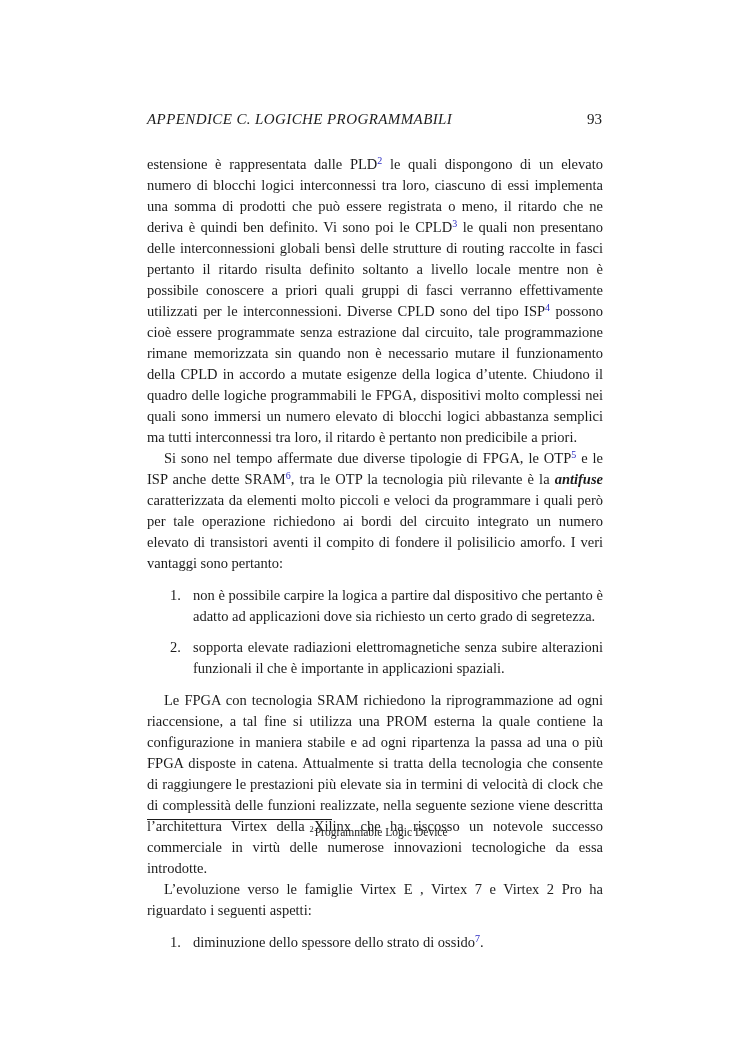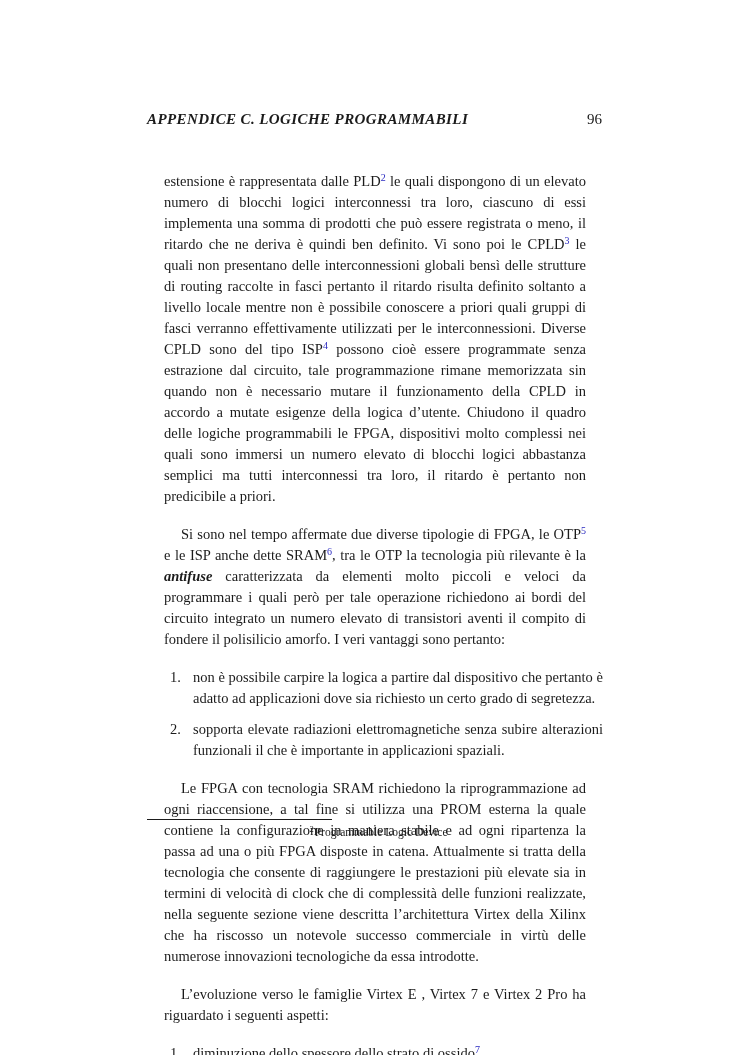--- a/index.html
+++ b/index.html
@@ -23,36 +23,35 @@
     width: 455px;
     display: flex;
     justify-content: space-between;
     align-items: baseline;
     font-size: 15px;
     line-height: 19px;
   }
   .running-head .head-title {
     font-style: italic;
     letter-spacing: 0.4px;
-    font-weight: bold;
   }
   .running-head .page-num {
     font-style: normal;
   }
   .page-body {
     position: absolute;
     left: 147px;
     top: 154px;
     width: 456px;
     font-size: 14.5px;
     line-height: 21px;
     text-align: justify;
   }
   .para {
-    margin: 17px;
+    margin: 0;
   }
   .para.indent {
     text-indent: 17px;
   }
   .fnref {
     color: #2a2ac0;
     font-size: 10px;
     vertical-align: 5px;
     line-height: 0;
     text-decoration: none;
@@ -100,21 +99,21 @@
     padding-right: 1px;
   }
 </style>
 </head>
 <body>
 
 <div class="page" style="color: rgb(27, 27, 27); background: rgb(255, 255, 255);">
 
   <div class="running-head">
     <span class="head-title">APPENDICE C.  LOGICHE PROGRAMMABILI</span>
-    <span class="page-num">96</span>
+    <span class="page-num">93</span>
   </div>
 
   <div class="page-body">
       <p class="para">estensione è rappresentata dalle PLD<a class="fnref" style="color: rgb(42, 42, 192);">2</a> le quali dispongono di un elevato numero di blocchi logici interconnessi tra loro, ciascuno di essi implementa una somma di prodotti che può essere registrata o meno, il ritardo che ne deriva è quindi ben definito. Vi sono poi le CPLD<a class="fnref" style="color: rgb(42, 42, 192);">3</a> le quali non presentano delle interconnessioni globali bensì delle strutture di routing raccolte in fasci pertanto il ritardo risulta definito soltanto a livello locale mentre non è possibile conoscere a priori quali gruppi di fasci verranno effettivamente utilizzati per le interconnessioni. Diverse CPLD sono del tipo ISP<a class="fnref" style="color: rgb(42, 42, 192);">4</a> possono cioè essere programmate senza estrazione dal circuito, tale programmazione rimane memorizzata sin quando non è necessario mutare il funzionamento della CPLD in accordo a mutate esigenze della logica d’utente. Chiudono il quadro delle logiche programmabili le FPGA, dispositivi molto complessi nei quali sono immersi un numero elevato di blocchi logici abbastanza semplici ma tutti interconnessi tra loro, il ritardo è pertanto non predicibile a priori.</p>
       <p class="para indent">Si sono nel tempo affermate due diverse tipologie di FPGA, le OTP<a class="fnref" style="color: rgb(42, 42, 192);">5</a> e le ISP anche dette SRAM<a class="fnref" style="color: rgb(42, 42, 192);">6</a>, tra le OTP la tecnologia più rilevante è la <i class="emph">antifuse</i> caratterizzata da elementi molto piccoli e veloci da programmare i quali però per tale operazione richiedono ai bordi del circuito integrato un numero elevato di transistori aventi il compito di fondere il polisilicio amorfo. I veri vantaggi sono pertanto:</p>
       <div class="enum-list">
         <div class="enum-item"><span class="enum-label">1.</span>non è possibile carpire la logica a partire dal dispositivo che pertanto è adatto ad applicazioni dove sia richiesto un certo grado di segretezza.</div>
         <div class="enum-item"><span class="enum-label">2.</span>sopporta elevate radiazioni elettromagnetiche senza subire alterazioni funzionali il che è importante in applicazioni spaziali.</div>
       </div>
       <p class="para indent">Le FPGA con tecnologia SRAM richiedono la riprogrammazione ad ogni riaccensione, a tal fine si utilizza una PROM esterna la quale contiene la configurazione in maniera stabile e ad ogni ripartenza la passa ad una o più FPGA disposte in catena. Attualmente si tratta della tecnologia che consente di raggiungere le prestazioni più elevate sia in termini di velocità di clock che di complessità delle funzioni realizzate, nella seguente sezione viene descritta l’architettura Virtex della Xilinx che ha riscosso un notevole successo commerciale in virtù delle numerose innovazioni tecnologiche da essa introdotte.</p>

